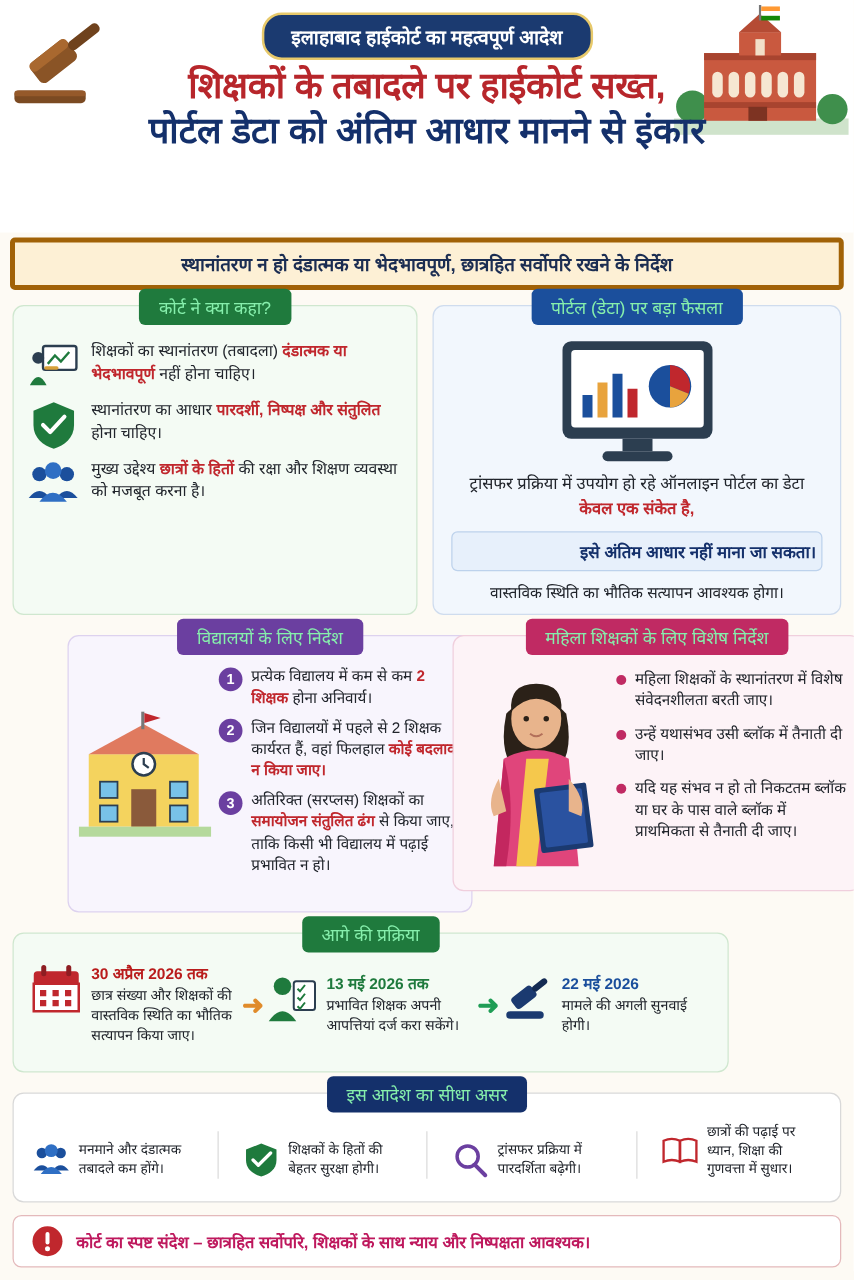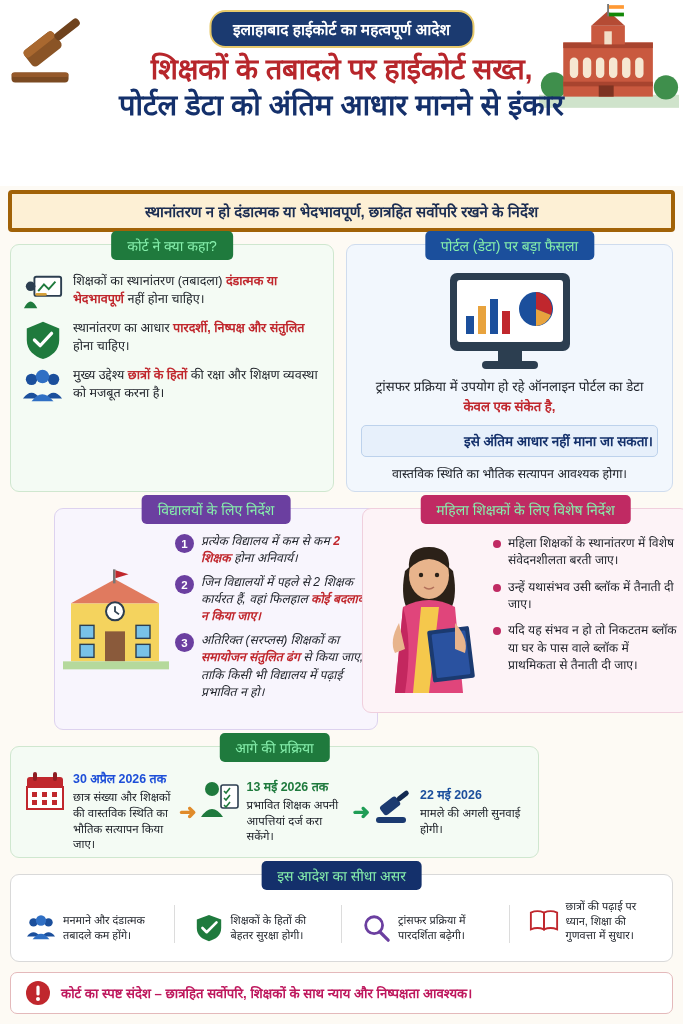--- a/index.html
+++ b/index.html
@@ -123,35 +123,35 @@
 
   .school-wrap { display: flex; gap: 6px; padding: 24px 10px 0 8px; }
   .school-ico { flex: 0 0 106px; }
   .numlist { flex: 1; }
   .numrow { display: flex; gap: 7px; margin-bottom: 7px; }
   .numbadge {
     flex: 0 0 19px; height: 19px; border-radius: 50%;
     background: #6b3fa0; color: #fff; font-size: 11.5px; font-weight: bold;
     display: flex; align-items: center; justify-content: center; margin-top: 1px;
   }
-  .numrow .t { font-size: 12.2px; line-height: 1.4; color: #20242b; font-style: italic; }
+  .numrow .t { font-size: 12.2px; line-height: 1.4; color: #20242b; }
 
   .women-wrap { display: flex; gap: 4px; padding: 22px 10px 0 6px; }
   .women-ico { flex: 0 0 120px; }
   .wlist { flex: 1; padding-top: 4px; }
   .wrow { display: flex; gap: 7px; margin-bottom: 9px; }
   .dot {
     flex: 0 0 8px; height: 8px; border-radius: 50%;
     background: #c02a63; margin-top: 5px;
   }
   .wrow .t { font-size: 12.2px; line-height: 1.42; color: #20242b; }
 
   
   #card-process {
-    left: 10px; top: 746px; width: 529px; height: 112px;
+    left: 10px; top: 746px; width: 573px; height: 112px;
     background: #f4fbf4; border-color: #cfe7cf;
   }
   #card-process .card-title { background: #1f7a3d; }
   .proc {
     display: flex; align-items: center; justify-content: space-between;
     padding: 24px 14px 0 14px;
   }
   .proc-step { display: flex; gap: 8px; align-items: flex-start; width: 196px; }
   .proc-step .pico { flex: 0 0 40px; height: 42px; }
   .proc-step .ptxt { font-size: 11.4px; line-height: 1.38; color: #20242b; }
@@ -386,21 +386,21 @@
           <g fill="#c0272d">
             <rect x="7" y="21" width="5" height="5"></rect>
               <rect x="17" y="21" width="5" height="5"></rect>
               <rect x="27" y="21" width="5" height="5"></rect>
             <rect x="7" y="29" width="5" height="5"></rect>
               <rect x="17" y="29" width="5" height="5"></rect>
               <rect x="27" y="29" width="5" height="5"></rect>
           </g>
         </svg>
         <div class="ptxt">
-          <div class="pdate" style="color:#1d4ed8">30 अप्रैल 2026 तक</div>
+          <div class="pdate" style="color:#b91c1c">30 अप्रैल 2026 तक</div>
           <span>छात्र संख्या और शिक्षकों की वास्तविक स्थिति का भौतिक सत्यापन किया जाए।</span>
         </div>
       </div>
 
       <div class="arrow">➜</div>
 
       <div class="proc-step">
         <svg class="pico" viewBox="0 0 40 42">
           <circle cx="13" cy="10" r="7" fill="#1f7a3d"></circle>
           <path d="M2 38 q11-16 22 0 z" fill="#1f7a3d"></path>

